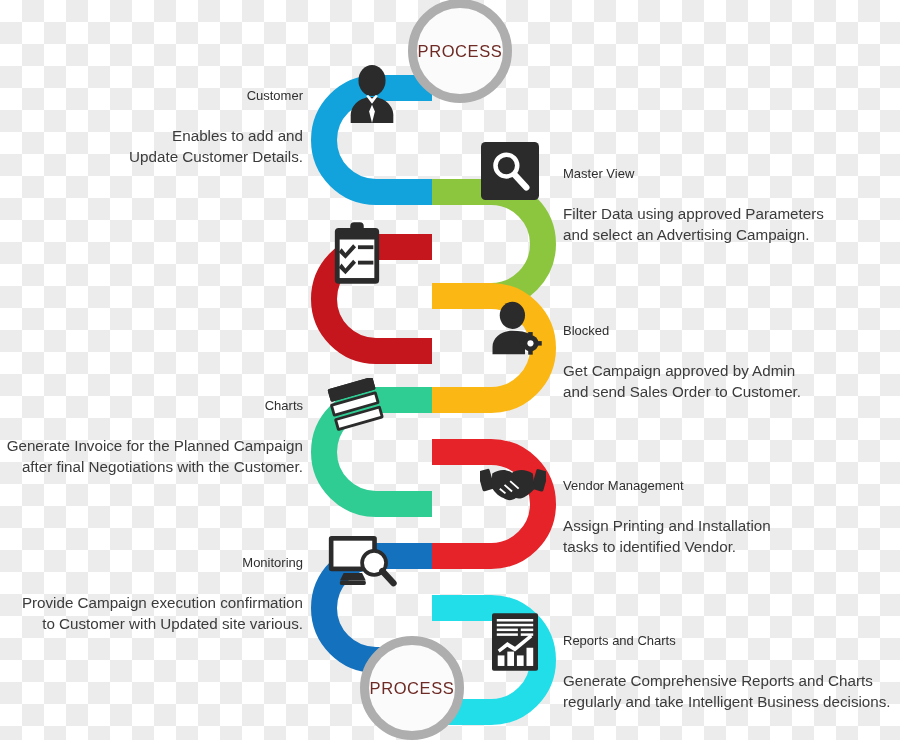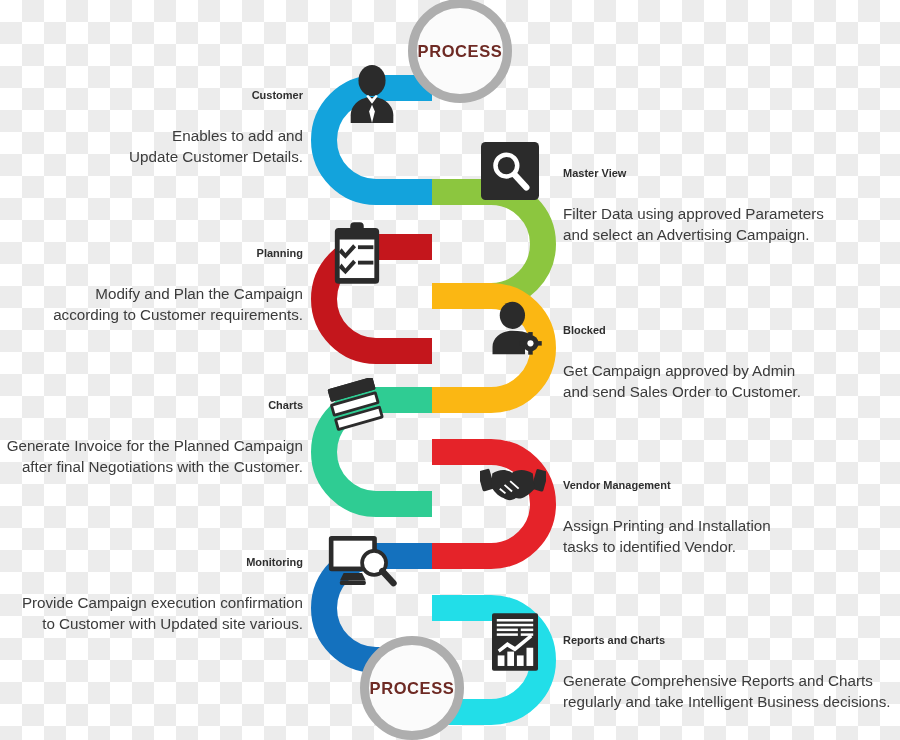--- a/index.html
+++ b/index.html
@@ -22,41 +22,41 @@
   #pipes{position:absolute;left:0;top:0;width:900px;height:740px;}
   .label{
     position:absolute;
     color:#3b3b3b;
     font-size:15.2px;
     line-height:20.5px;
     white-space:pre-line;
   }
   .label .ttl{
     display:block;
-    font-weight:bold;
+    font-weight:normal;
     color:#2f2f2f;
-    font-size:11px;
+    font-size:13px;
     line-height:21px;
   }
   .label.left{text-align:right;}
   .label.right{text-align:left;}
 
   .icon{position:absolute;color:#2b2b2b;}
   .icon svg{display:block;}
 
   .proc{
     position:absolute;
     border-radius:50%;
     background:#fbfbfb;
     border:9px solid #aeaeae;
     box-sizing:border-box;
     display:flex;align-items:center;justify-content:center;
   }
   .proc span{
-    font-weight:bold;
+    font-weight:normal;
     color:#6e2a24;
     letter-spacing:.6px;
   }
 </style>
 </head>
 <body>
 
 <div id="canvas">
 
   <svg id="pipes" viewBox="0 0 900 740" xmlns="http://www.w3.org/2000/svg">
@@ -190,25 +190,20 @@
     <span>Enables to add and
 Update Customer Details.</span>
   </div>
 
   <div class="label right" style="left:563px;top:142px;width:335px;">
     <span class="ttl">Master View</span>
     <span>Filter Data using approved Parameters
 and select an Advertising Campaign.</span>
   </div>
 
-  <div class="label left" style="left:8px;top:222px;width:295px;">
-    <span class="ttl">Planning</span>
-    <span>Modify and Plan the Campaign
-according to Customer requirements.</span>
-  </div>
 
   <div class="label right" style="left:563px;top:299px;width:335px;">
     <span class="ttl">Blocked</span>
     <span>Get Campaign approved by Admin
 and send Sales Order to Customer.</span>
   </div>
 
   <div class="label left" style="left:0px;top:374px;width:303px;">
     <span class="ttl">Charts</span>
     <span>Generate Invoice for the Planned Campaign

